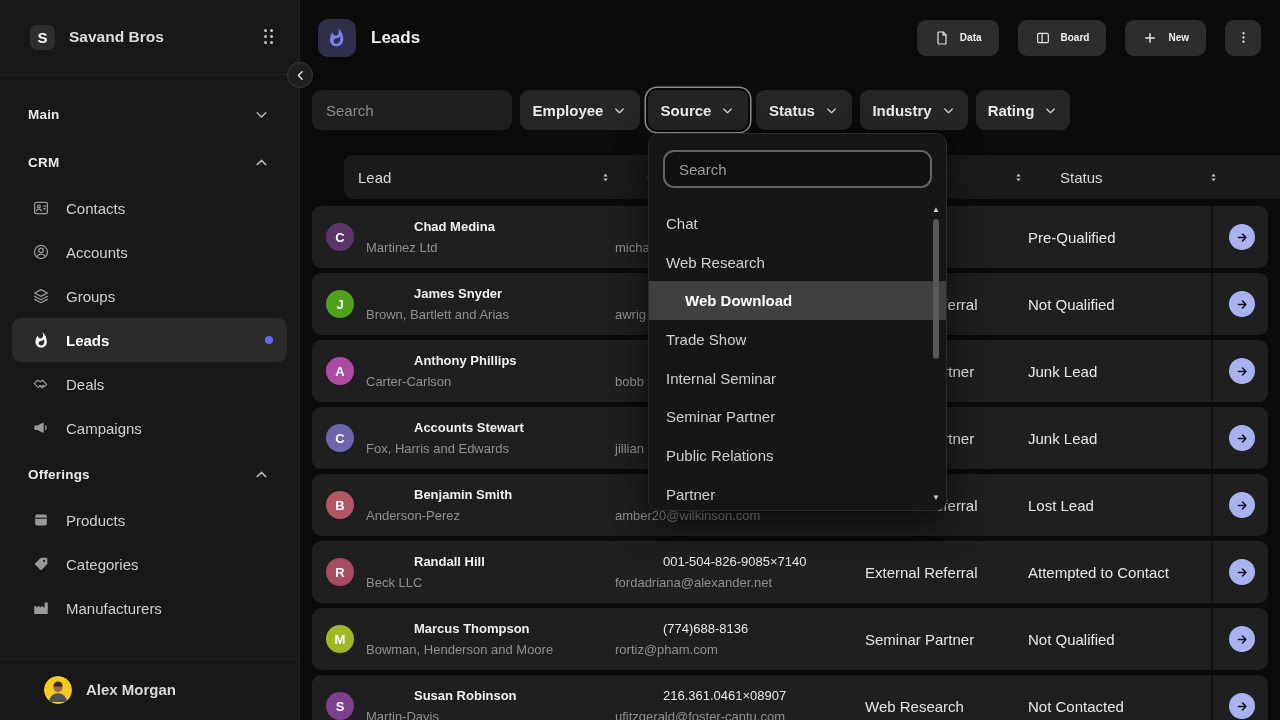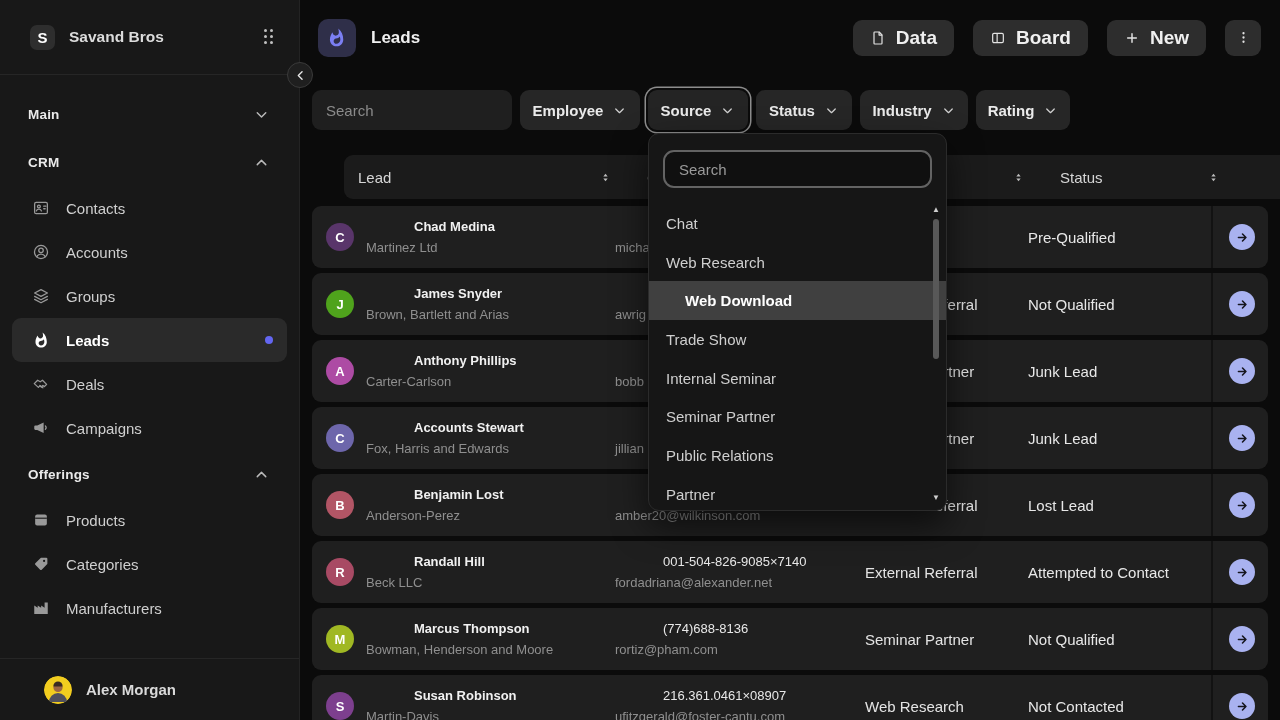--- a/index.html
+++ b/index.html
@@ -24,21 +24,21 @@
   .notif-dot { width:8px; height:8px; border-radius:50%; margin-left:auto; }
   .sb-user { height:62px; flex:0 0 auto; border-top:1px solid #262626; display:flex; align-items:center; padding:0 44px; cursor:pointer; }
   .sb-user .uname { margin-left:14px; font-size:15px; font-weight:600; color:#d9d9d9; }
   .collapse-btn { position:absolute; left:287px; top:62px; width:26px; height:26px; border-radius:50%; background:#1f1f1f; border:1px solid #3a3a3a; color:#e8e8e8; display:flex; align-items:center; justify-content:center; z-index:20; cursor:pointer; }
 
   
   .main-top { position:absolute; left:300px; top:0; width:980px; height:75px; display:flex; align-items:center; padding:0 19px 0 18px; }
   .page-ico { width:38px; height:38px; border-radius:10px; background:#2f2f49; display:flex; align-items:center; justify-content:center; }
   .page-title { margin-left:15px; font-size:17px; font-weight:600; color:#f0f0f0; flex:1; }
   .top-actions { display:flex; align-items:center; gap:19px; }
-  .tbtn { height:36px; border-radius:9px; background:#2d2d2d; border:none; color:#f0f0f0; font-family:inherit; font-size:19px; font-weight:600; display:flex; align-items:center; padding:0 17px; gap:10px; cursor:pointer; }
+  .tbtn { height:36px; border-radius:9px; background:#2d2d2d; border:none; color:#f0f0f0; font-family:inherit; font-size:10px; font-weight:600; display:flex; align-items:center; padding:0 17px; gap:10px; cursor:pointer; }
   .tbtn svg { color:#e3e3e3; }
   .kebab { width:36px; padding:0; justify-content:center; }
 
   
   .filters { position:absolute; left:312px; top:90px; display:flex; gap:8px; }
   .f-search { width:200px; height:40px; background:#1f1f1f; border:none; border-radius:9px; color:#e6e6e6; font-family:inherit; font-size:15px; padding:0 14px; outline:none; }
   .f-search::placeholder { color:#8b8b8b; }
   .fbtn { height:40px; border-radius:9px; background:#262626; border:none; color:#eaeaea; font-family:inherit; font-size:15px; font-weight:600; display:flex; align-items:center; justify-content:center; gap:9px; cursor:pointer; }
   .fbtn svg { color:#cfcfcf; }
   .fbtn.focused { box-shadow:0 0 0 2px #0b0b0b, 0 0 0 3.5px #8d8d8d; background:#242424; }
@@ -459,21 +459,21 @@
       <button class="row-arrow" style="background-color: rgb(169, 178, 240);">
           <svg width="15" height="15" viewBox="0 0 24 24">
             <use href="#i-arrow-right"></use>
           </svg>
         </button>
     </div>
 
     <div class="row">
       <div class="avatar" style="background-color: rgb(178, 85, 101);">B</div>
       <div class="cell-lead">
-          <div class="l1">Benjamin Lost</div>
+          <div class="l1">Benjamin Smith</div>
           <div class="l2">Anderson-Perez</div>
         </div>
       <div class="cell-contact">
           <div class="l1">603-</div>
           <div class="l2">amber20@wilkinson.com</div>
         </div>
       <div class="cell-source">External Referral</div>
       <div class="cell-status">Lost Lead</div>
       <div class="vdiv"></div>
       <button class="row-arrow" style="background-color: rgb(169, 178, 240);">

